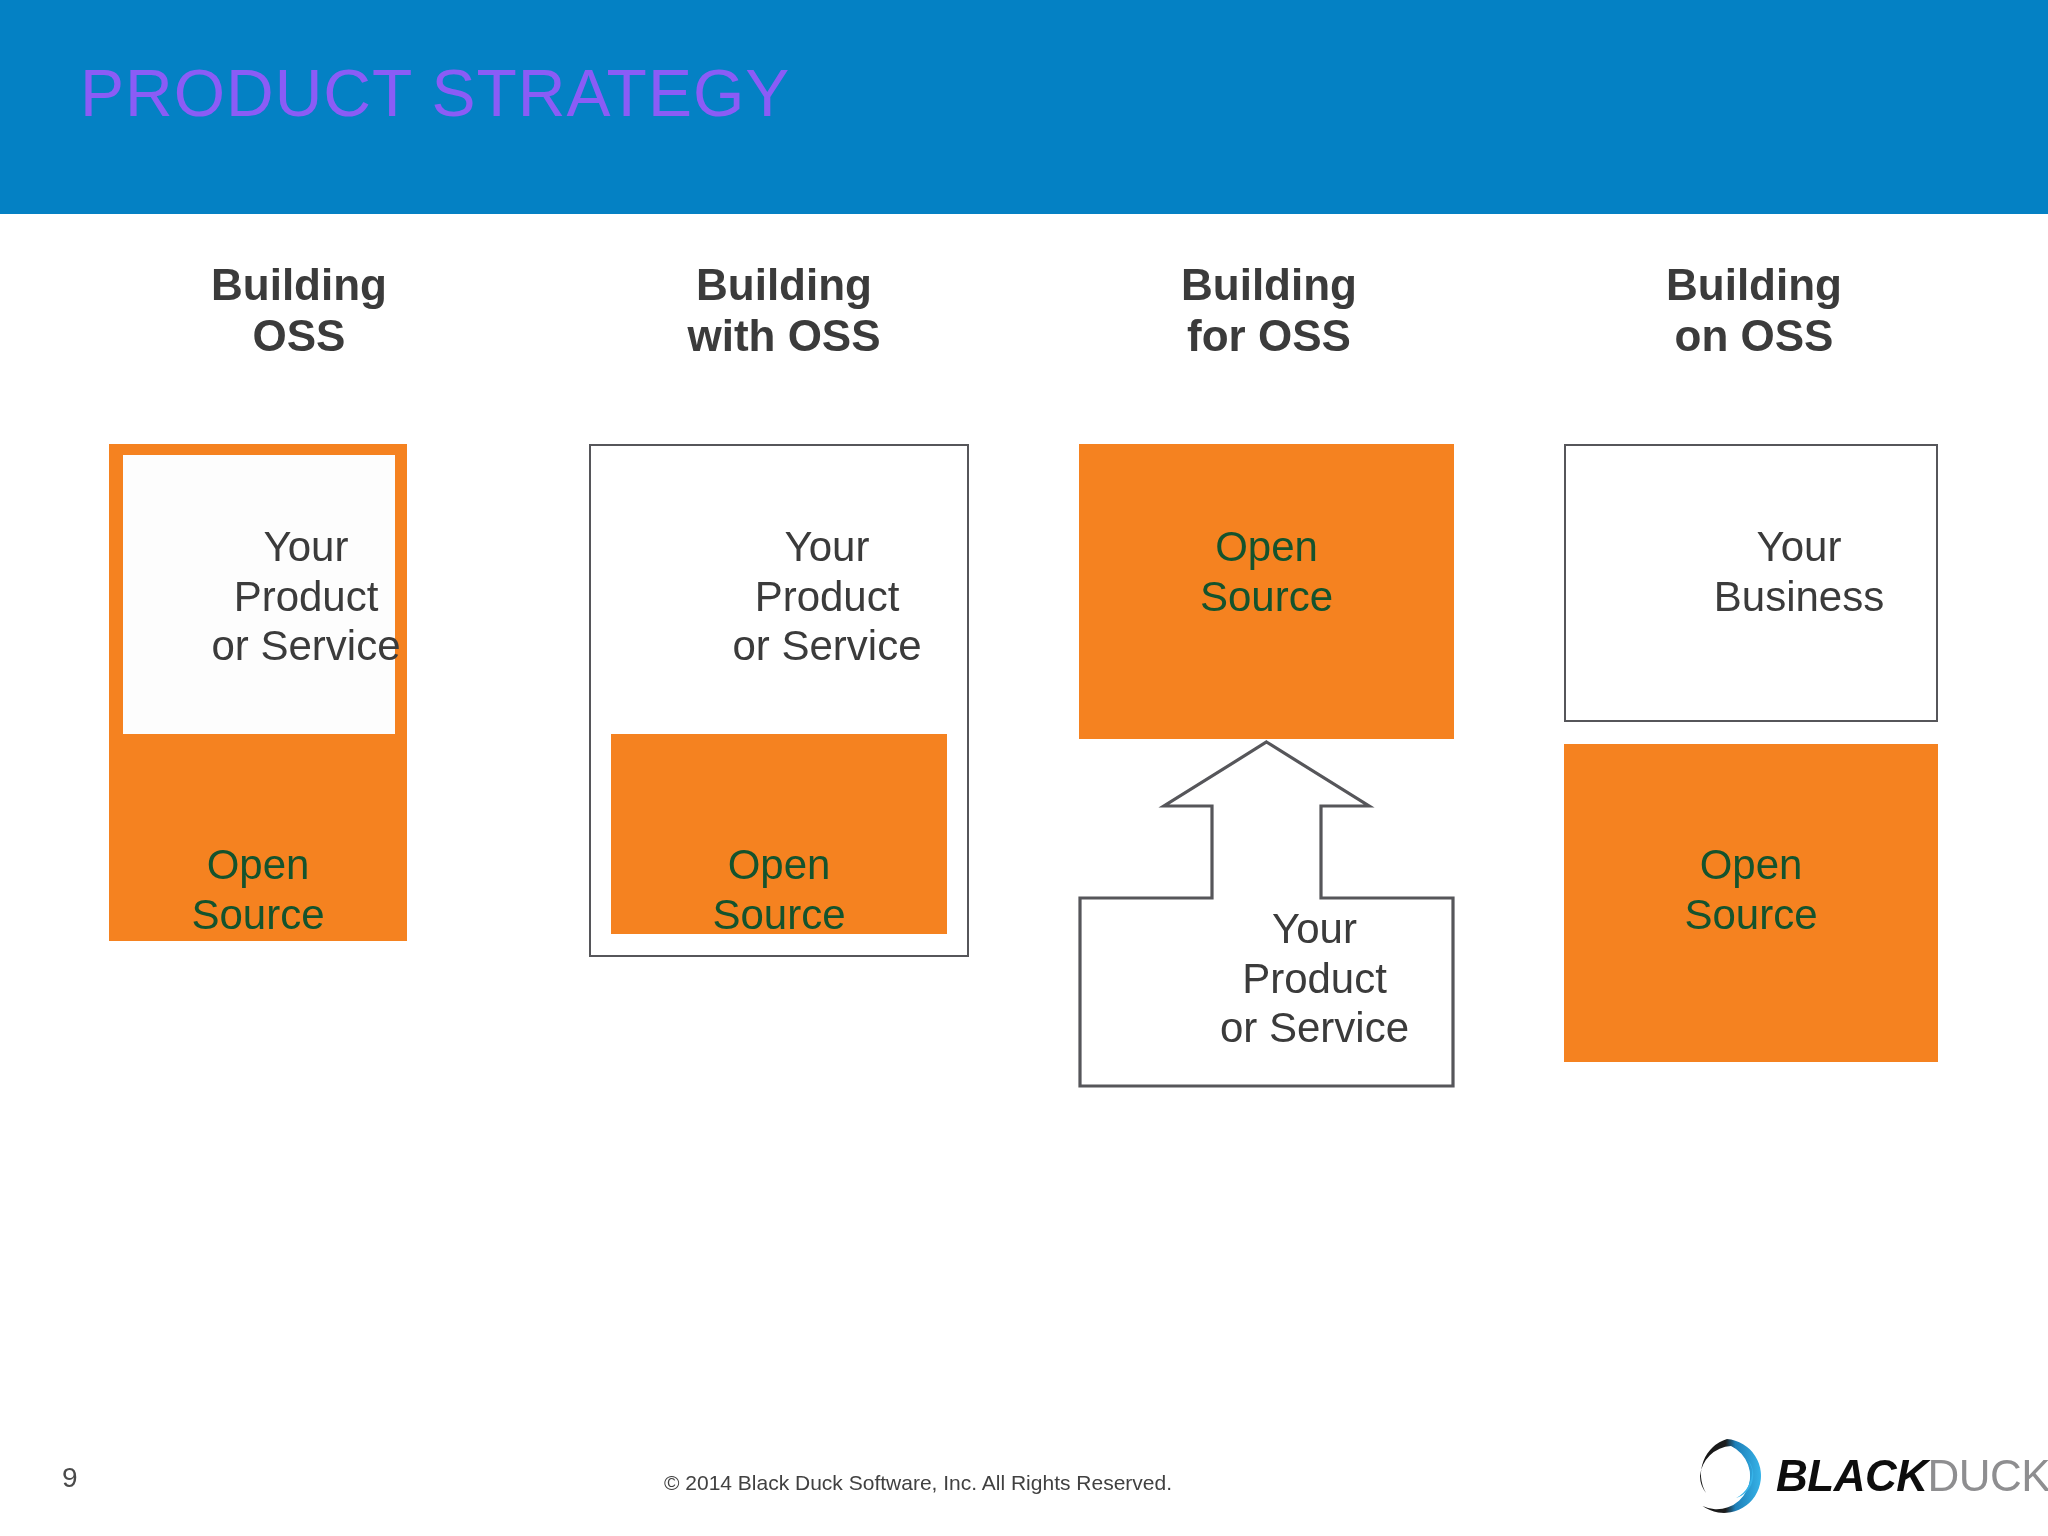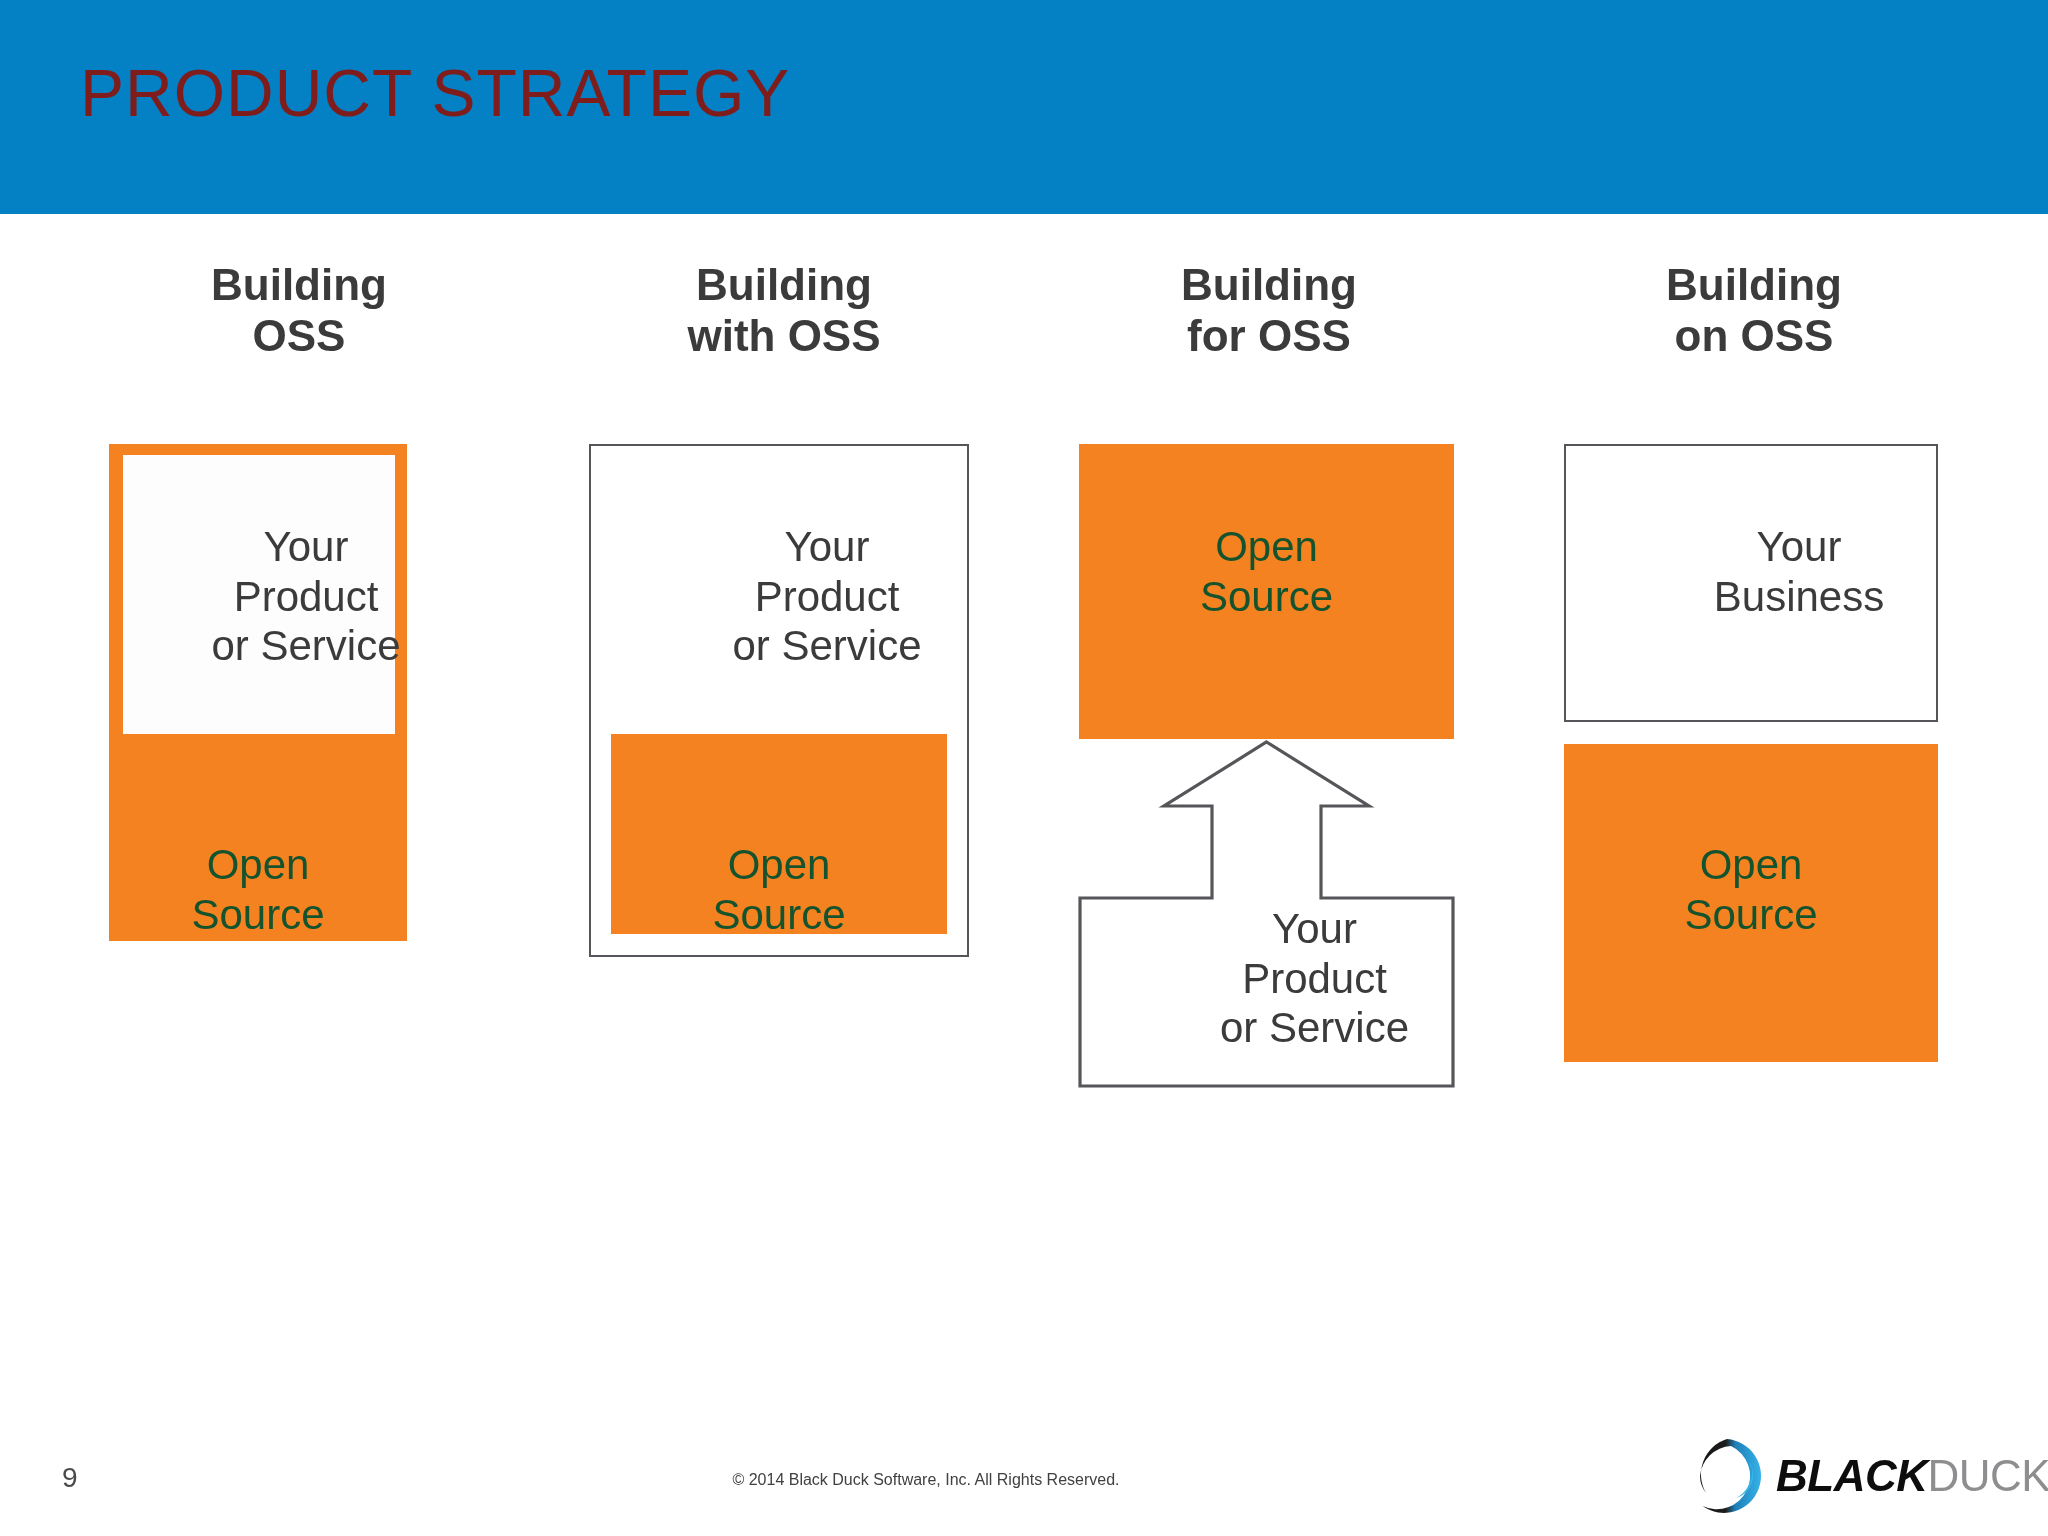--- a/index.html
+++ b/index.html
@@ -23,21 +23,21 @@
     height: 214px;
     background: #0481c4;
   }
   .header-title {
     position: absolute;
     left: 80px;
     top: 60px;
     font-size: 66px;
     font-weight: 400;
     letter-spacing: 1px;
-    color: #7f1d1d;
+    color: #8b5cf6;
     white-space: nowrap;
     line-height: 1;
   }
 
   
   .columns {
     position: absolute;
     left: 16px;
     top: 214px;
     width: 2048px;
@@ -176,25 +176,25 @@
   .footer-page {
     position: absolute;
     left: 62px;
     top: 1464px;
     font-size: 28px;
     color: #4a4a4a;
     line-height: 1;
   }
   .footer-copy {
     position: absolute;
-    left: 16px;
+    left: 8px;
     top: 1472px;
     width: 1820px;
     text-align: center;
-    font-size: 16px;
+    font-size: 21px;
     color: #414141;
     line-height: 1;
   }
   .logo {
     position: absolute;
     right: 32px;
     top: 1432px;
     width: 330px;
     height: 88px;
     display: flex;

